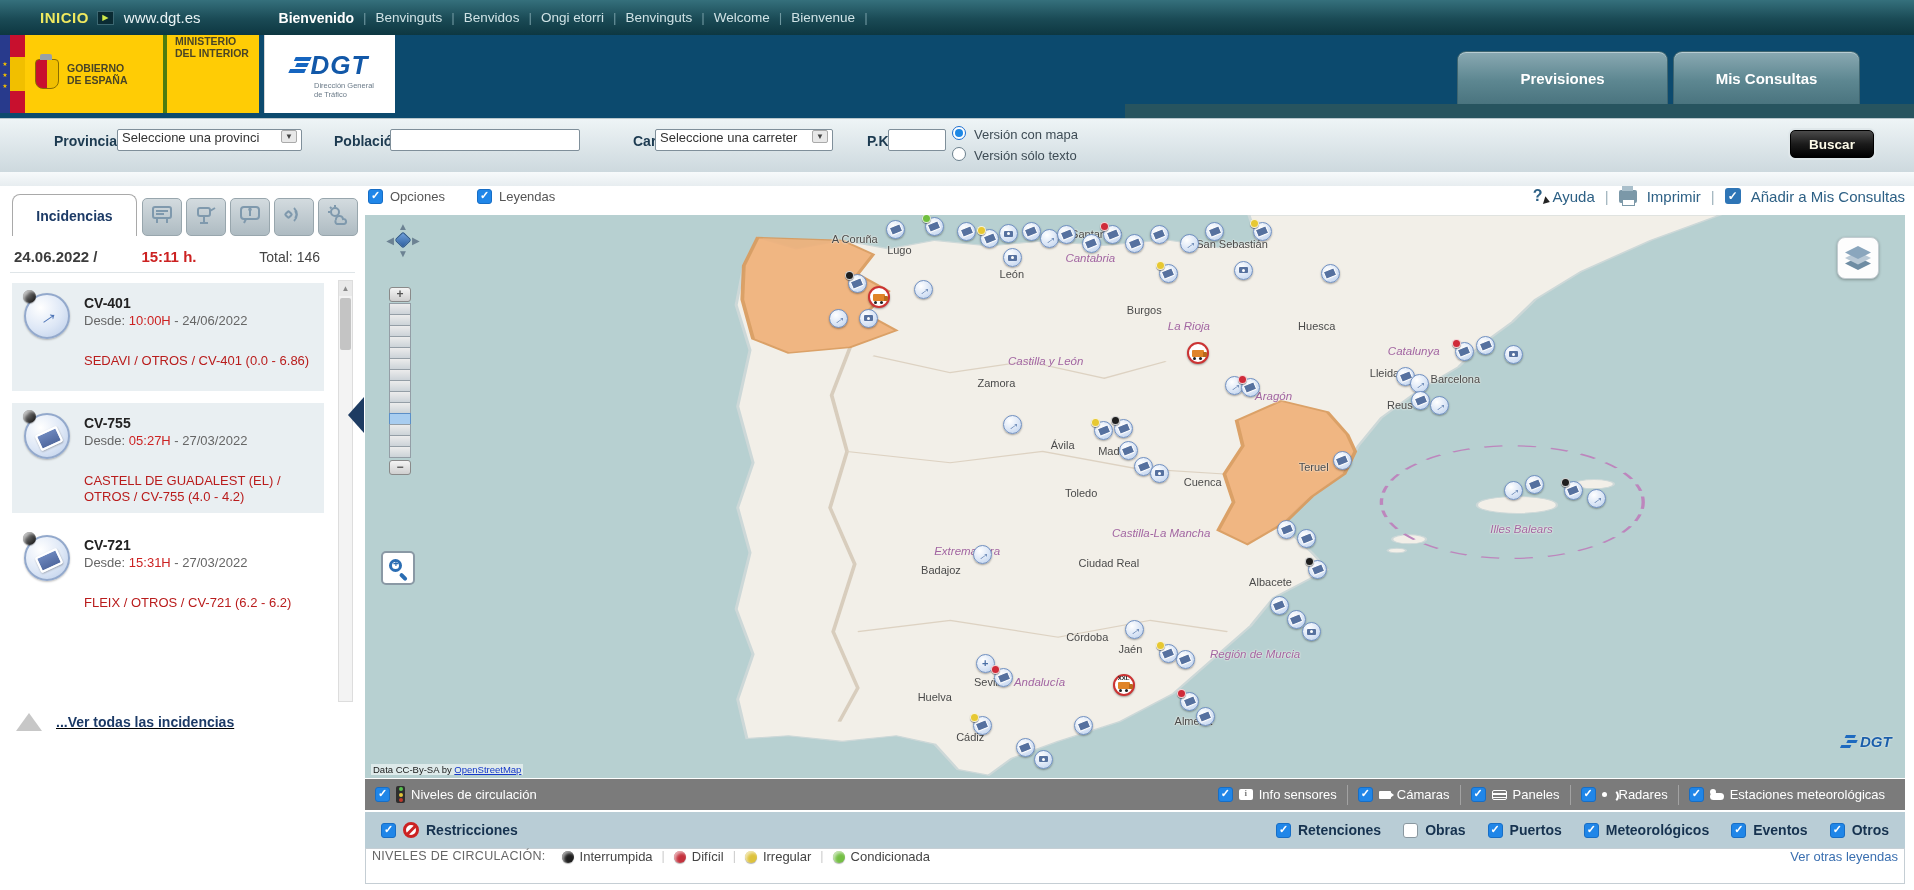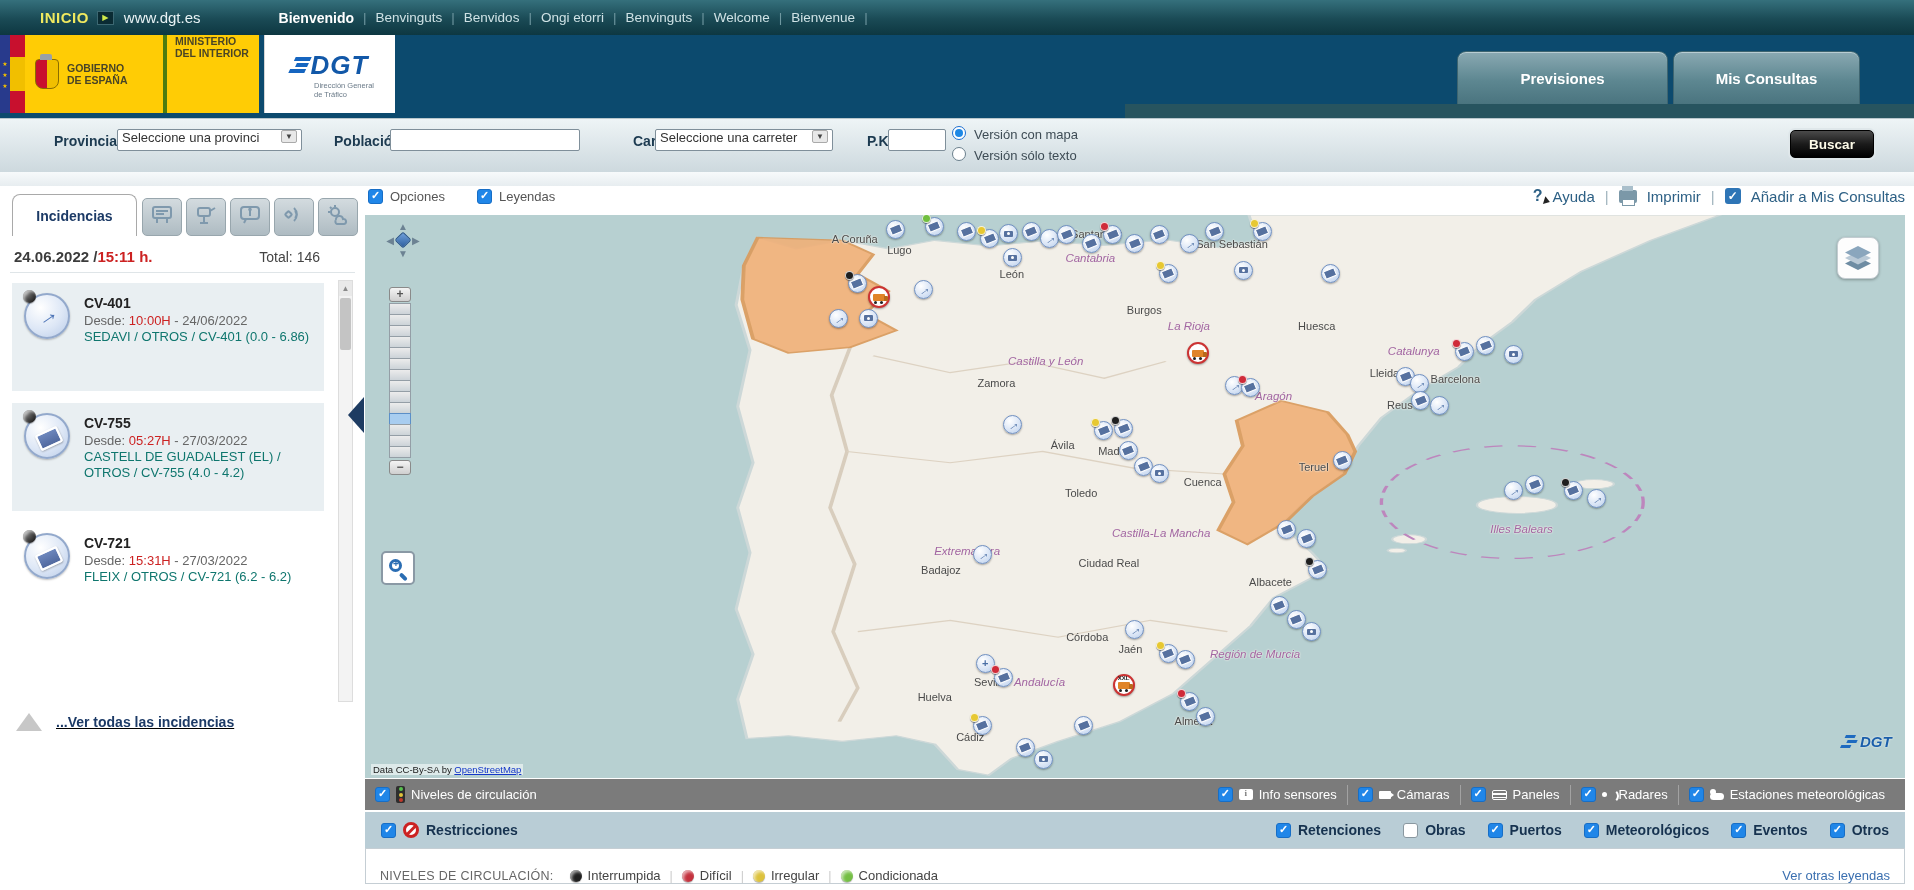--- a/index.html
+++ b/index.html
@@ -80,36 +80,36 @@
 
   
   .sidebar { position:absolute; left:10px; top:192px; width:345px; height:585px; }
   .inctab { position:absolute; left:2px; top:2px; width:125px; height:42px; background:#fff; border:1px solid #a9a9a9; border-bottom:none;
     border-radius:8px 8px 0 0; display:flex; align-items:center; justify-content:center; font-size:14px; font-weight:bold; color:#1c3a66; cursor:pointer; }
   .icontabs { position:absolute; left:132px; top:6px; display:flex; gap:4px; }
   .itab { width:40px; height:38px; border:1px solid #98a6ad; border-radius:5px;
     background:linear-gradient(180deg,#d3dbdf,#aebbc2); display:flex; align-items:center; justify-content:center; cursor:pointer; }
   .itab svg { stroke:#7f99ad; fill:none; stroke-width:2; }
   .daterow { position:absolute; left:4px; top:56px; width:330px; font-size:15px; font-weight:bold; color:#3c3c3c; }
-  .daterow .time { color:#cc2222; }
+  .daterow .time { color:#cc2222;margin-left:44px; }
   .daterow .total { position:absolute; right:24px; top:1px; font-weight:normal; font-size:14px; color:#444; }
   .inclist { position:absolute; left:0; top:80px; width:345px; height:430px; overflow:hidden; border-top:1px solid #dfe5e8; }
   .incitem { position:relative; width:312px; min-height:108px; margin:10px 0 12px 2px; padding:12px 8px 8px 72px; cursor:pointer; }
   .incitem.shade { background:#e9eff2; }
   .incicon { position:absolute; left:12px; top:10px; width:46px; height:46px; border-radius:50%;
     background:radial-gradient(circle at 35% 30%,#ffffff,#dde7f6 55%,#b9cbe8); border:2px solid #93a9cc; box-shadow:0 1px 2px rgba(0,0,0,.25); }
   .incicon .ball { position:absolute; top:-5px; left:-3px; width:13px; height:13px; border-radius:50%;
     background:radial-gradient(circle at 30% 30%,#777,#0a0a0a); }
   .incicon.arrow::after { content:"→"; position:absolute; left:10px; top:8px; font-size:22px; font-weight:bold; color:#4f76b8; transform:rotate(-35deg); }
   .incicon.panel::after { content:""; position:absolute; left:11px; top:15px; width:20px; height:13px;
     background:linear-gradient(#6d87bd,#51699f); border:2px solid #fff; border-radius:2px; transform:rotate(-25deg); box-shadow:0 1px 2px rgba(0,0,0,.3); }
   .iroad { font-size:14px; font-weight:bold; color:#222; margin-bottom:2px; }
   .iline { font-size:13px; color:#666; line-height:16px; }
   .iline .t { color:#cc2222; }
-  .idesc { font-size:13px; color:#0f766e; line-height:16px; }
+  .idesc { font-size:13px; color:#b91c1c; line-height:16px;margin-top:24px; }
   .sbar { position:absolute; right:2px; top:88px; width:15px; height:422px; background:#f3f3f3; border:1px solid #ddd; }
   .sbar .up { position:absolute; top:0; left:0; width:13px; height:15px; background:#e9e9e9; color:#8a8a8a; font-size:8px; text-align:center; line-height:15px; cursor:pointer; }
   .sbar .thumb { position:absolute; top:17px; left:1px; width:11px; height:52px; background:#c4c4c4; border-radius:2px; cursor:pointer; }
   .viewall { position:absolute; left:6px; top:521px; display:flex; align-items:center; gap:14px; cursor:pointer;text-decoration:underline; }
   .viewall .tri { width:0; height:0; border-left:13px solid transparent; border-right:13px solid transparent; border-bottom:18px solid #c7c7c7; }
   .viewall .vtxt { font-size:14px; font-weight:bold; color:#1c3a66; }
   .wedge { position:absolute; left:348px; top:397px; width:0; height:0; cursor:pointer;
     border-top:18px solid transparent; border-bottom:18px solid transparent; border-right:16px solid #1e3c62; }
 
   
@@ -176,21 +176,21 @@
   .wi-weather { width:14px; height:7px; background:#fff; border-radius:5px; position:relative; margin-top:4px; }
   .wi-weather::before { content:""; position:absolute; left:0px; top:-4px; width:6px; height:6px; background:#fff; border-radius:50%; }
   .bluebar { position:absolute; left:365px; top:810px; width:1540px; height:38px; background:#b9cdd6; border-top:2px solid #fff;
     display:flex; align-items:center; font-size:14px; font-weight:bold; color:#16324f; padding:0 16px; }
   .bluebar .grp { display:flex; align-items:center; gap:7px; margin-right:22px; }
   .bluebar .right { margin-left:auto; display:flex; align-items:center; }
   .bluebar .right .grp { margin-right:0; margin-left:22px; }
   .noentry { width:16px; height:16px; border:3px solid #cc2222; border-radius:50%; position:relative; background:#fff; }
   .noentry::after { content:""; position:absolute; left:-1px; top:4px; width:12px; height:3px; background:#cc2222; transform:rotate(-45deg); }
   .legendrow { position:absolute; left:365px; top:848px; width:1540px; height:36px; background:#fff; border:1px solid #c5ced4;
-    display:flex; align-items:flex-end; padding:0 14px; font-size:12.5px; color:#666; }
+    display:flex; align-items:flex-start; padding:0 6px; font-size:12.5px; color:#666; }
   .legendrow .ttl { margin-right:16px; letter-spacing:.3px; }
   .litem { display:flex; align-items:center; gap:6px; color:#444; font-size:13px; }
   .ball { width:12px; height:12px; border-radius:50%; box-shadow:inset 2px 2px 3px rgba(255,255,255,.6), 0 1px 1px rgba(0,0,0,.3); }
   .legsep { color:#ccc; margin:0 9px; }
   .leglink { margin-left:auto; color:#3a6fb0; font-size:13px; cursor:pointer; }
 </style>
 </head>
 <body>
 
 <div class="topbar">

